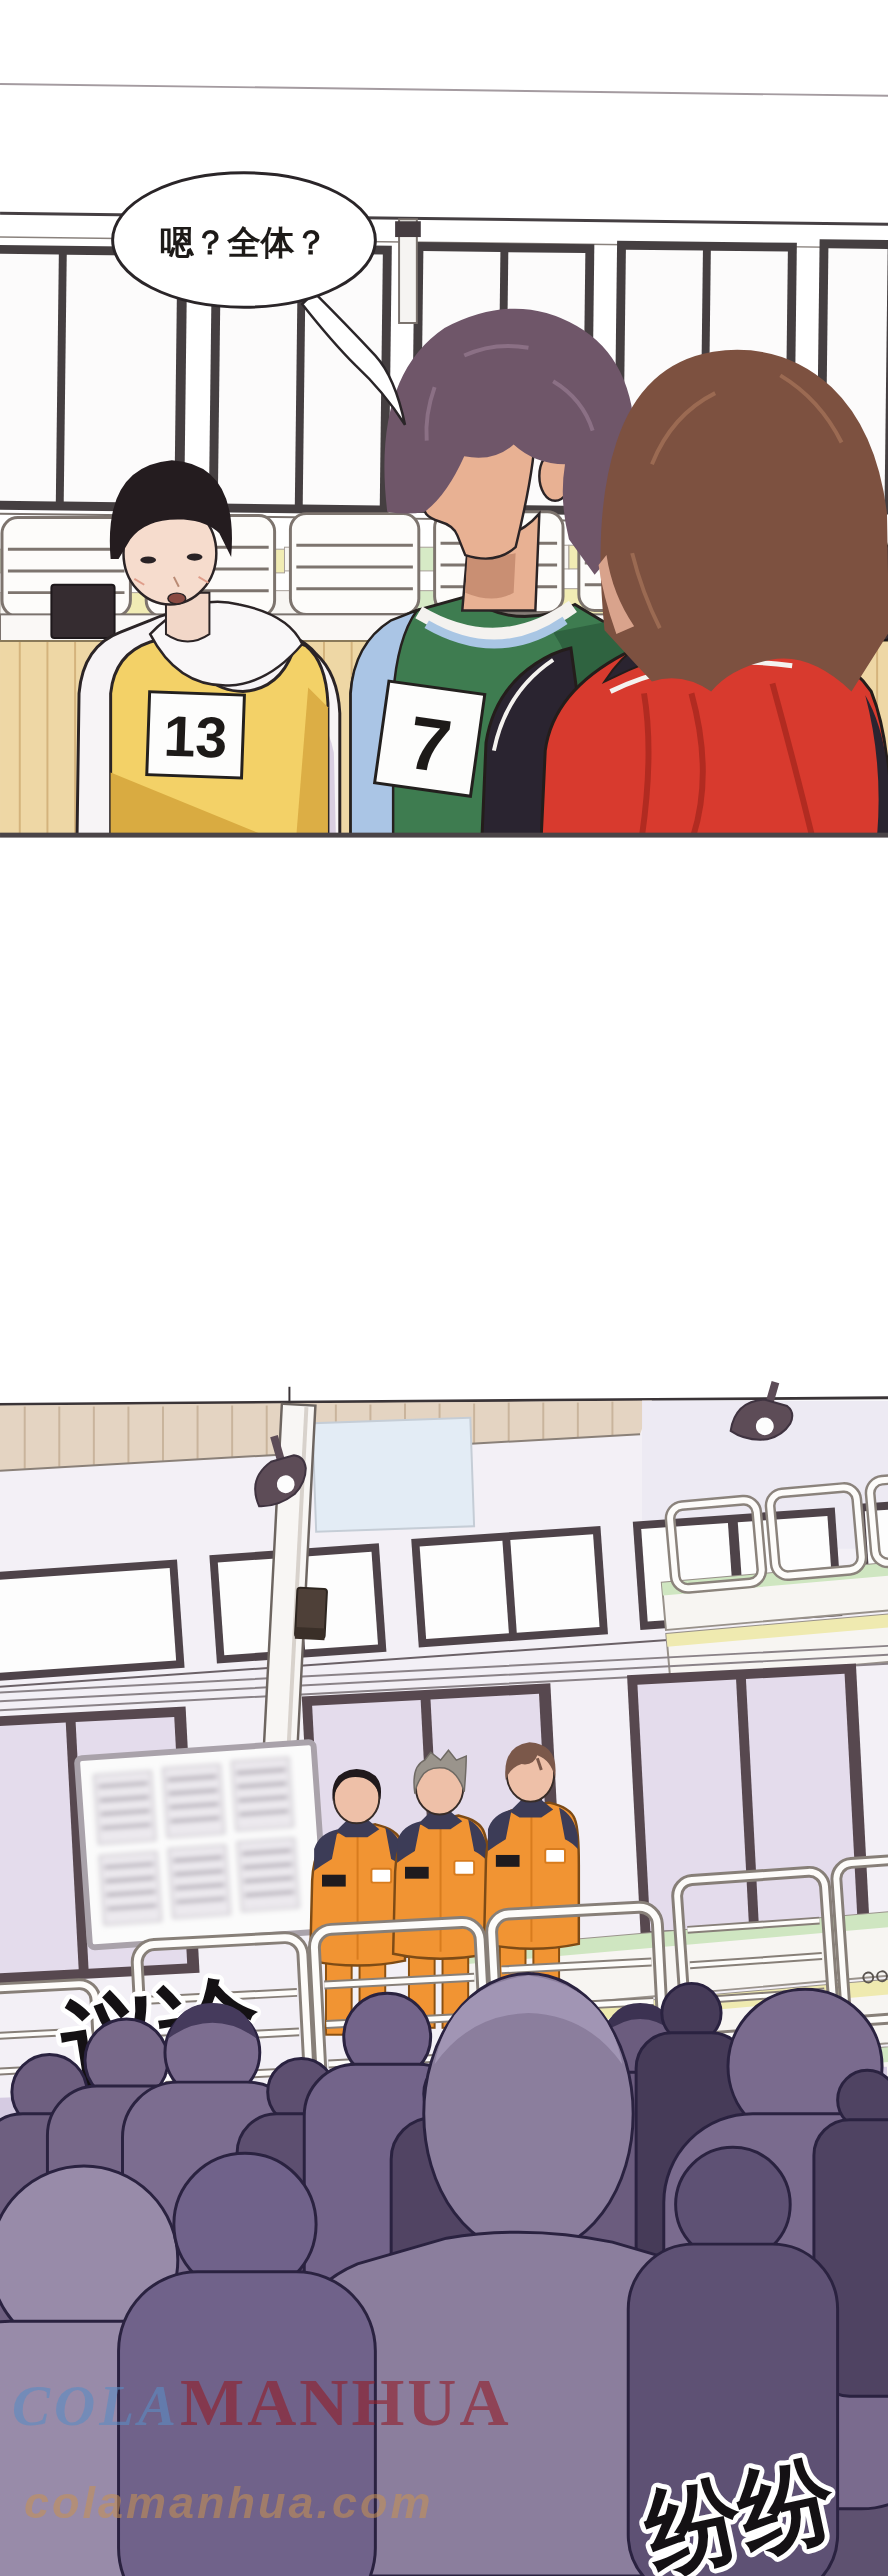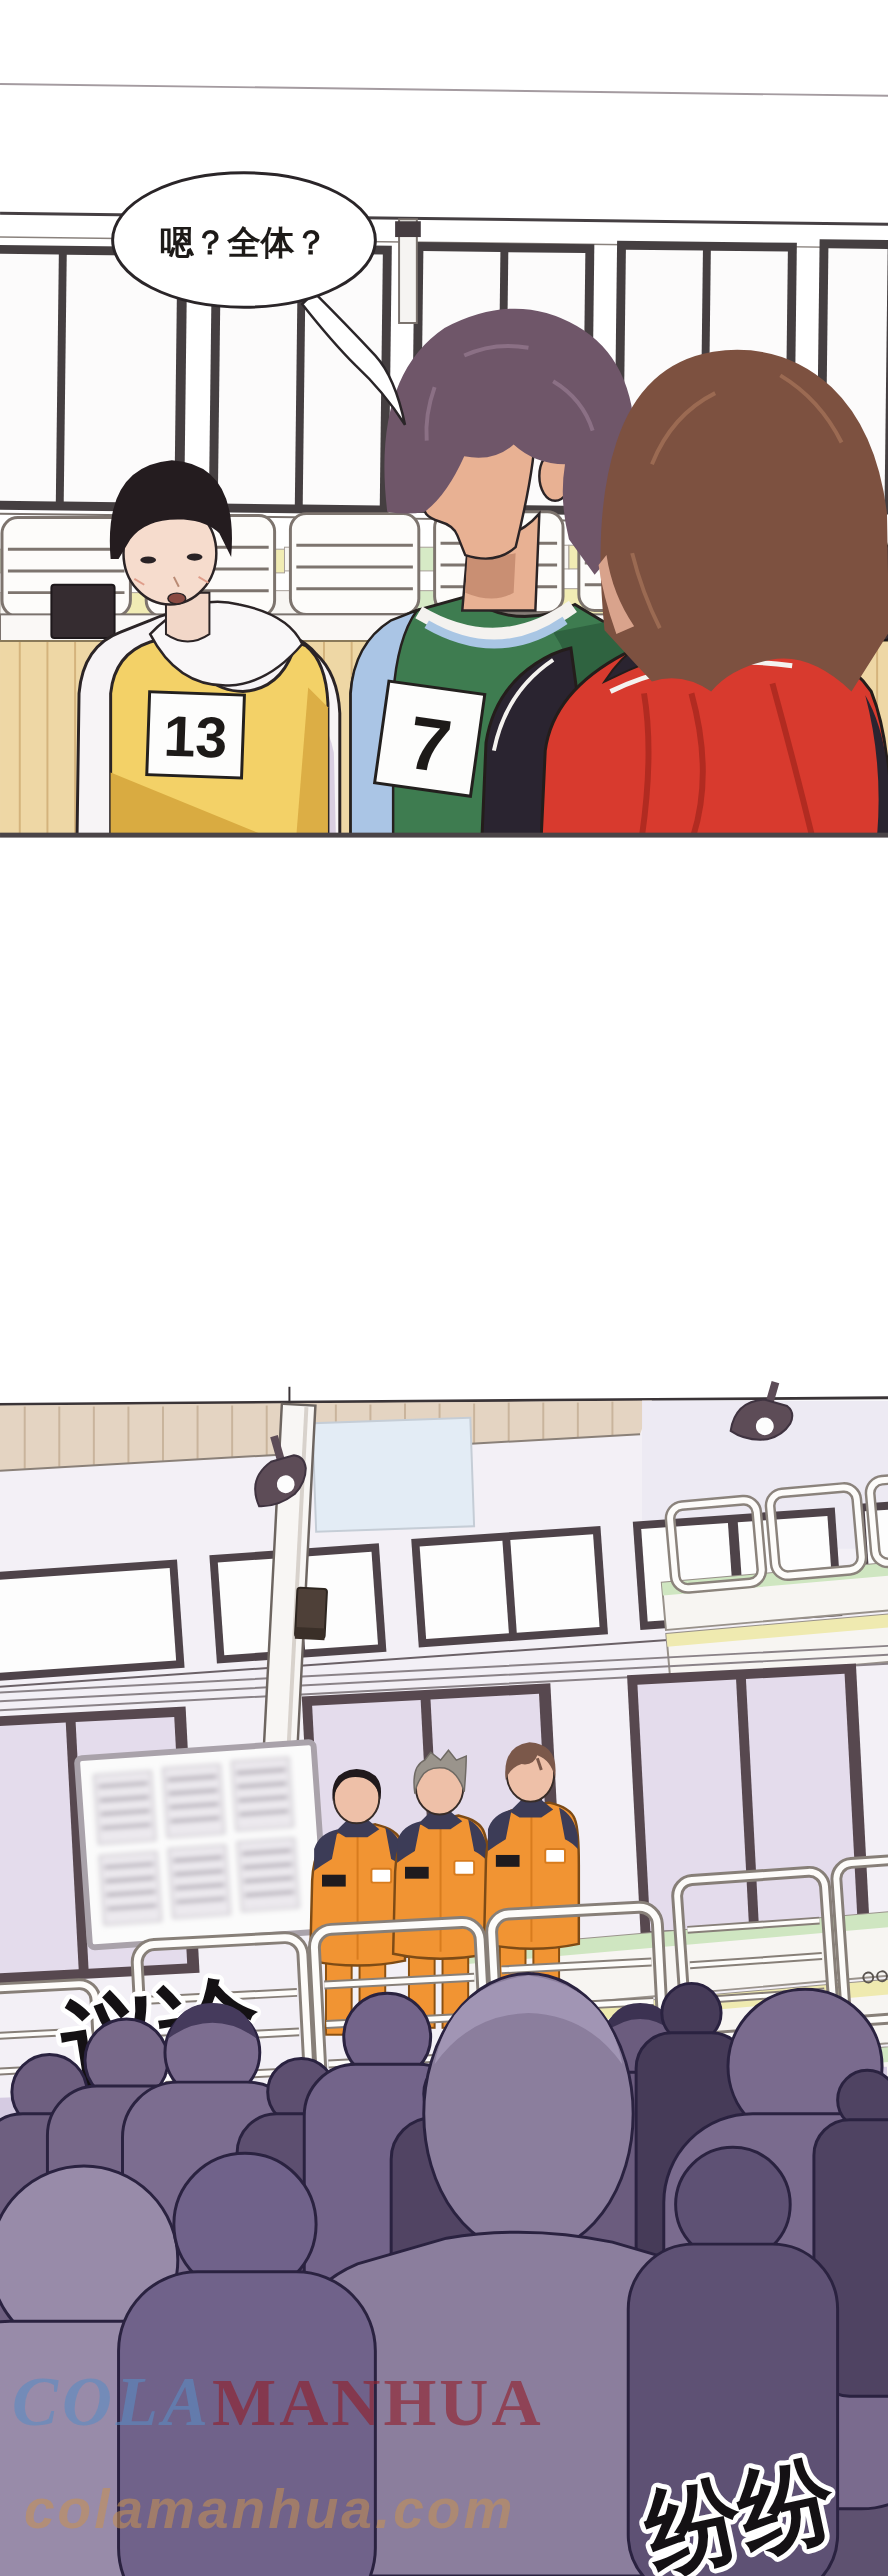--- a/index.html
+++ b/index.html
@@ -1,23 +1,23 @@
 <!DOCTYPE html>
 <html><head>
 <meta charset="utf-8">
 <style>
   html,body{margin:0;padding:0;background:#ffffff;}
   .stage{position:relative;width:889px;height:2576px;overflow:hidden;background:#fff;
          font-family:"Liberation Sans",sans-serif;}
   .stage svg{position:absolute;left:0;top:0;display:block;}
   .wm{position:absolute;z-index:40;white-space:nowrap;pointer-events:none;}
   .wm-line1{left:12px;top:2363px;font-family:"Liberation Serif",serif;font-weight:bold;}
-  .wm-cola{font-size:69px;font-style:italic;color:rgba(90,140,195,0.60);letter-spacing:4px;margin-top:24px;}
+  .wm-cola{font-size:57px;font-style:italic;color:rgba(90,140,195,0.60);letter-spacing:4px;margin-top:24px;}
   .wm-manhua{font-size:68px;color:rgba(145,30,42,0.62);letter-spacing:3px;}
-  .wm-line2{left:24px;top:2477px;font-size:55px;font-weight:bold;font-style:italic;
+  .wm-line2{left:24px;top:2477px;font-size:45px;font-weight:bold;font-style:italic;
             color:rgba(200,145,80,0.55);letter-spacing:3px;font-family:"Liberation Sans",sans-serif;}
   .sfx{paint-order:stroke;stroke:#ffffff;stroke-linejoin:round;fill:#141114;
        font-weight:bold;font-family:"Liberation Sans",sans-serif;}
 </style>
 </head>
 <body>
 
 <div class="stage">
 <svg width="889" height="2576" viewBox="0 0 900 2608">
 

